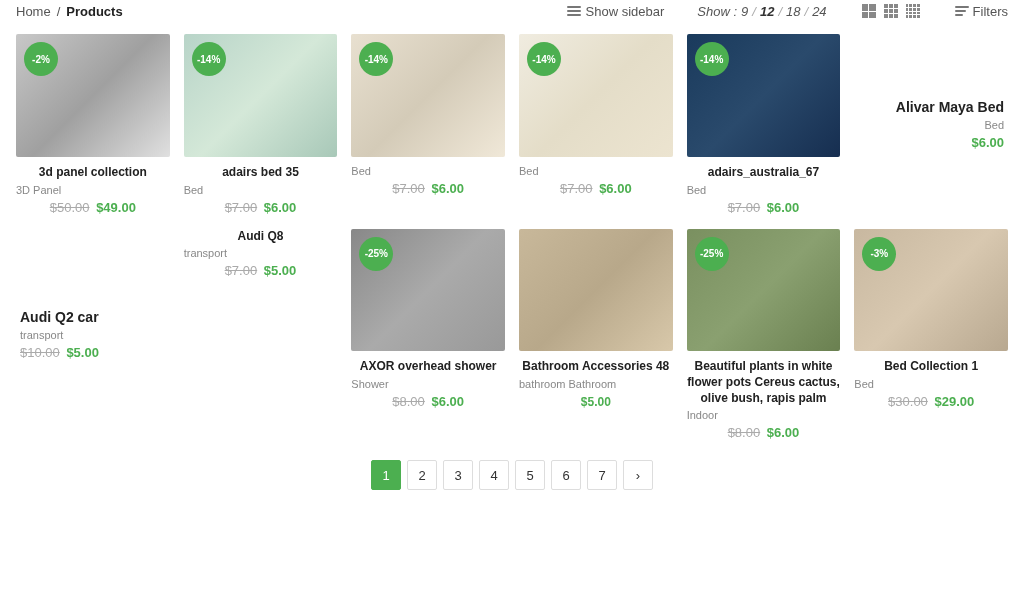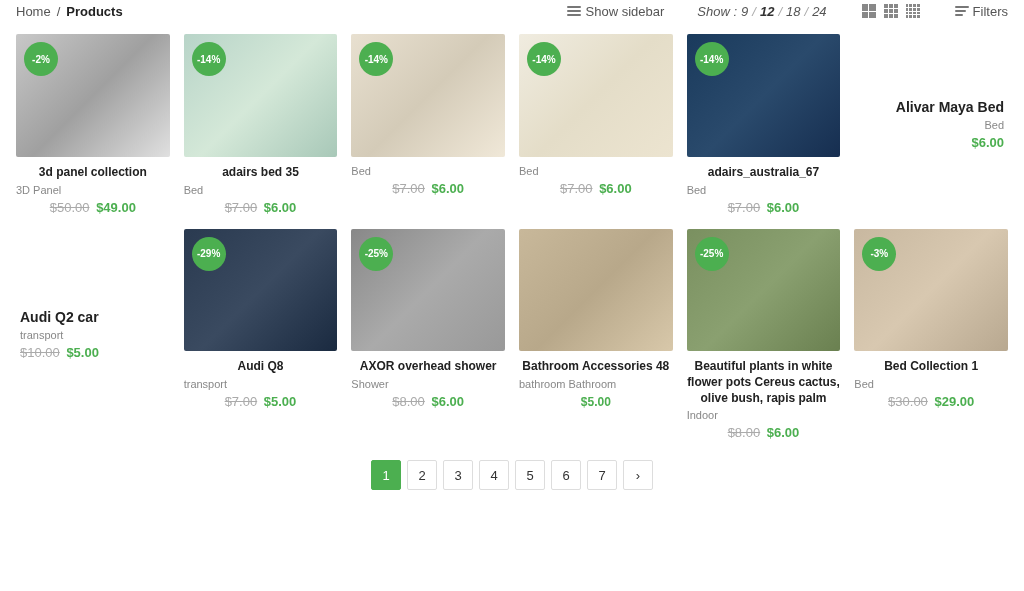--- a/index.html
+++ b/index.html
@@ -235,24 +235,20 @@
     <div class="product-card text-only" style="align-items:flex-start; padding-right:0; padding-left:4px;">
       <div class="product-name" style="text-align:left;">Audi Q2 car</div>
       <div class="product-cat" style="text-align:left;">transport</div>
       <div class="price-wrap" style="text-align:left;">
         <span class="price-old">$10.00</span>
         <span class="price-new">$5.00</span>
       </div>
     </div>
 
     <div class="product-card">
-      <div class="img-wrap">
-        <div class="img-placeholder img-audi-q8"></div>
-        <div class="discount-badge">-29%</div>
-      </div>
       <div class="product-name">Audi Q8</div>
       <div class="product-cat">transport</div>
       <div class="price-wrap">
         <span class="price-old">$7.00</span>
         <span class="price-new">$5.00</span>
       </div>
     </div>
 
     <div class="product-card">
       <div class="img-wrap">

